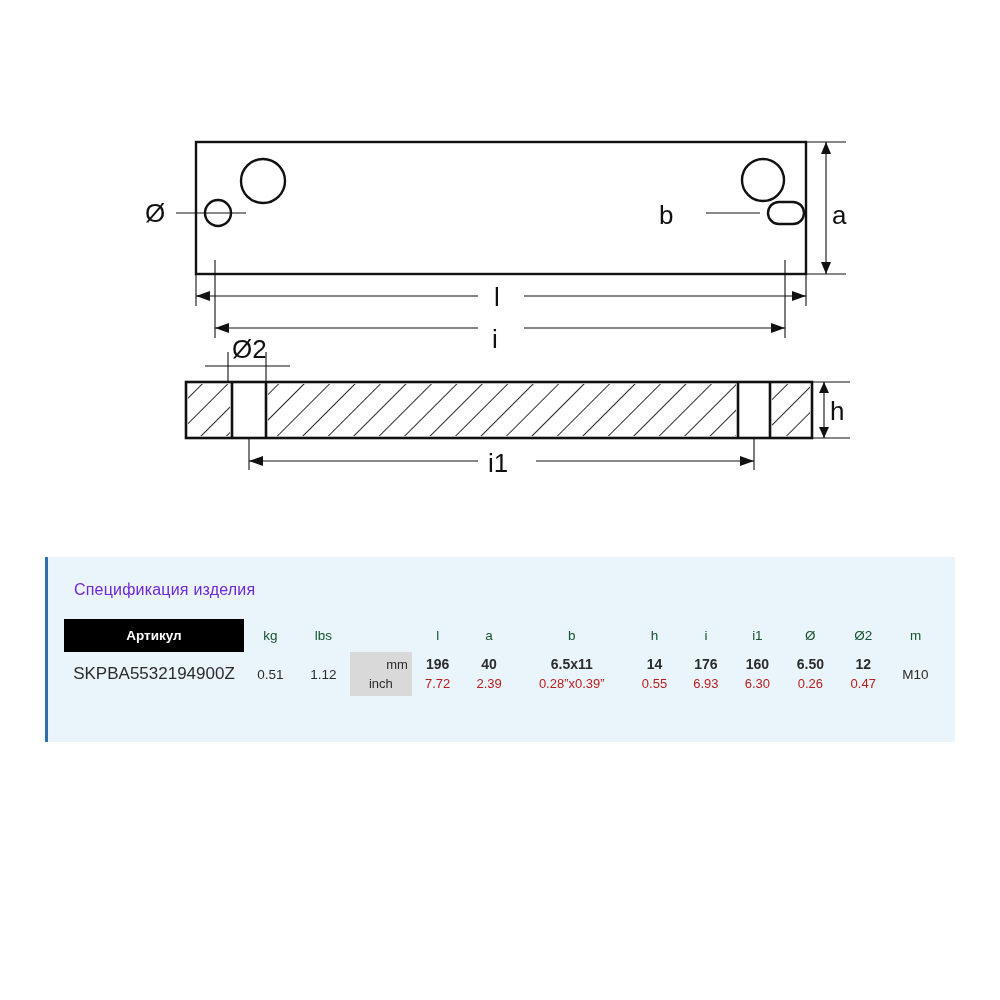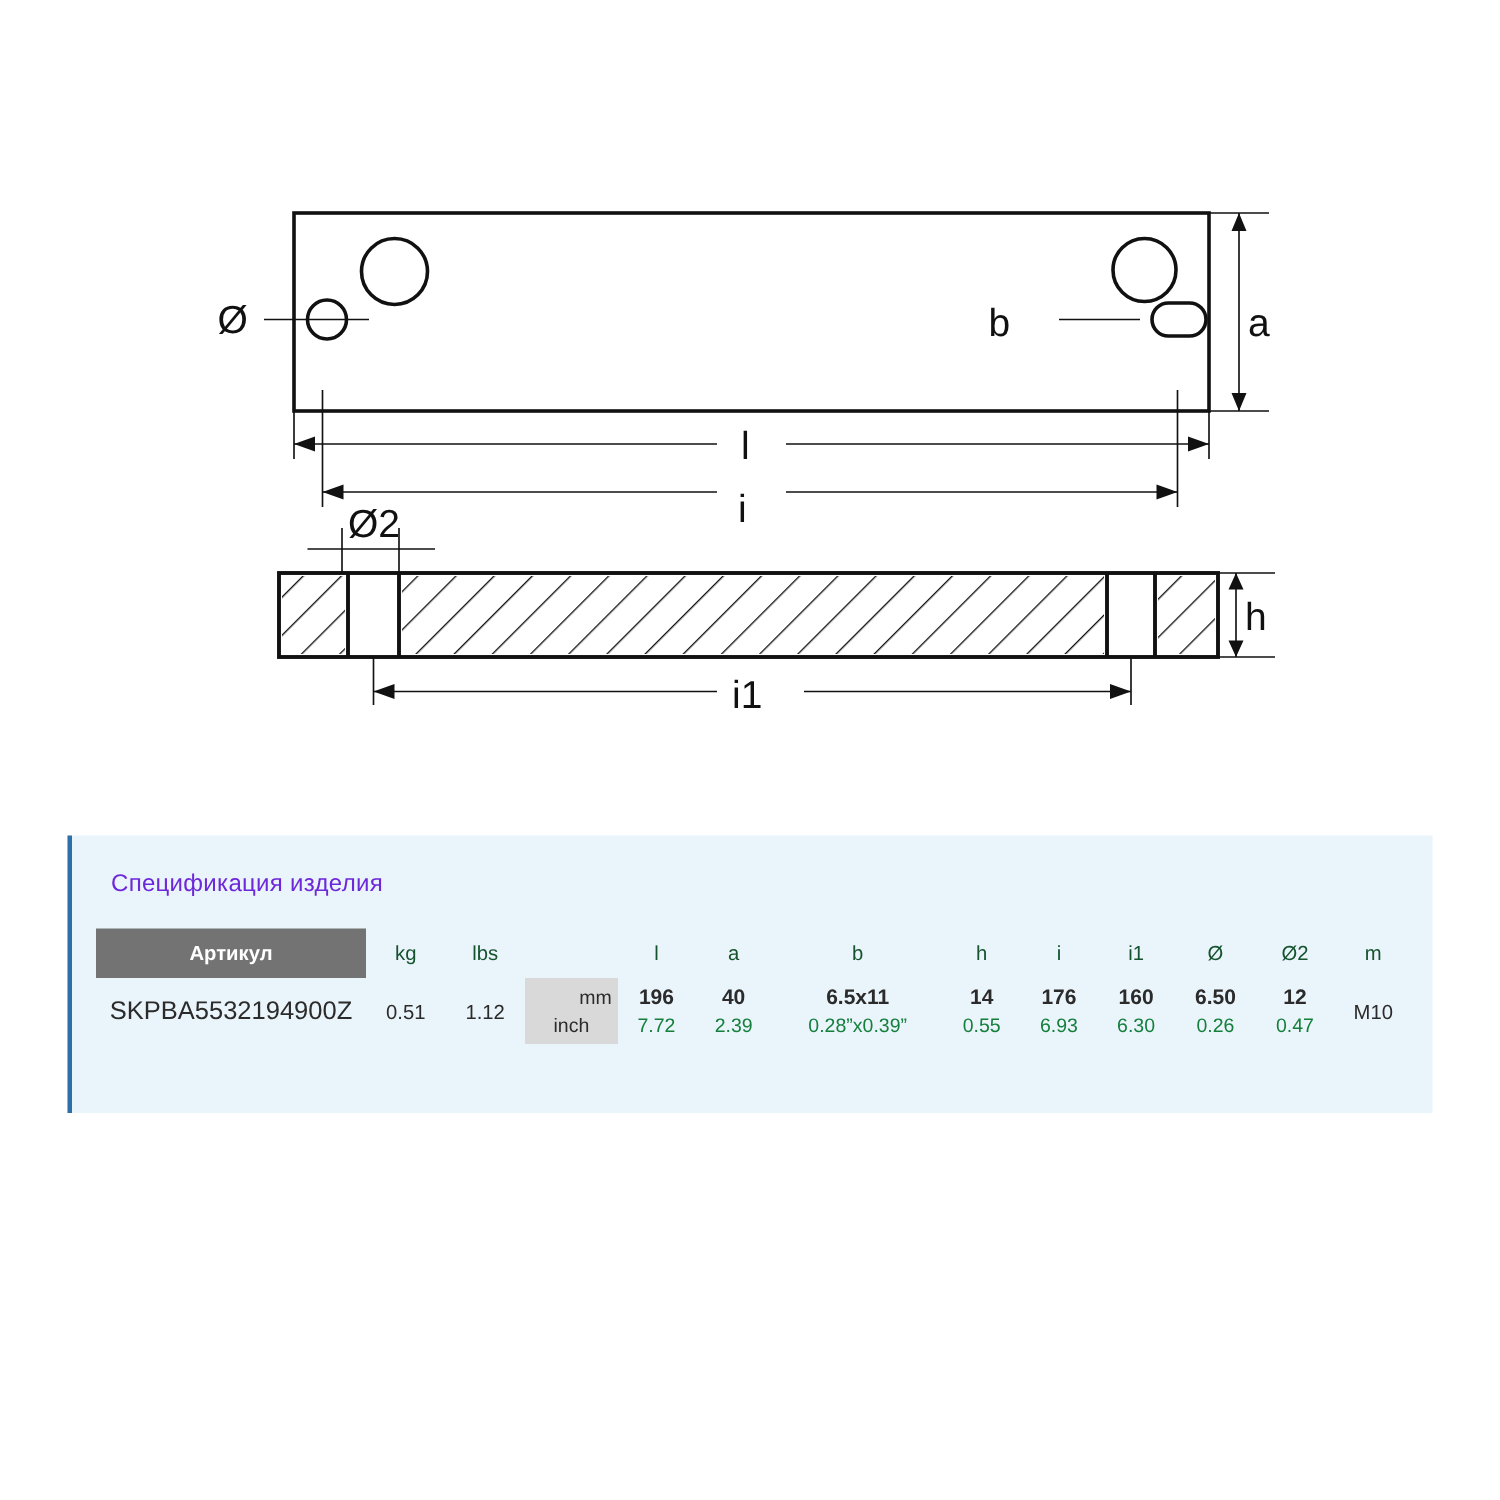--- a/index.html
+++ b/index.html
@@ -62,21 +62,21 @@
   table.spec thead th {
     font-size: 13.5px;
     font-weight: normal;
     color: #14532d;
     padding: 9px 4px;
     text-align: center;
     vertical-align: middle;
     white-space: nowrap;
   }
   table.spec thead th.artikul {
-    background: #737373;
+    background: #000000;
     color: #ffffff;
     font-weight: bold;
     width: 172px;
     border-radius: 0;
   }
 
   table.spec td {
     padding: 2px 4px;
     text-align: center;
     vertical-align: middle;
@@ -95,21 +95,21 @@
     color: #5b5b5b;
     font-size: 13px;
     width: 54px;
     line-height: 19px;
     padding: 3px 2px;
   }
   .unit-mm { display: block; text-align: right; }
   .unit-inch { display: block; }
 
   .val-mm { font-weight: bold; font-size: 14px; display: block; line-height: 20px; }
-  .val-in { font-weight: normal; font-size: 13px; color: #15803d; display: block; line-height: 20px; }
+  .val-in { font-weight: normal; font-size: 13px; color: #b91c1c; display: block; line-height: 20px; }
   td.single { font-size: 13.5px; }
   td.kg { font-size: 13.5px; }
 </style>
 </head>
 <body>
 
 <div id="drawing">
   <svg width="1000" height="540" viewBox="0 0 1000 540" xmlns="http://www.w3.org/2000/svg">
     <g stroke="#111111" fill="none" stroke-width="2.4">
 

